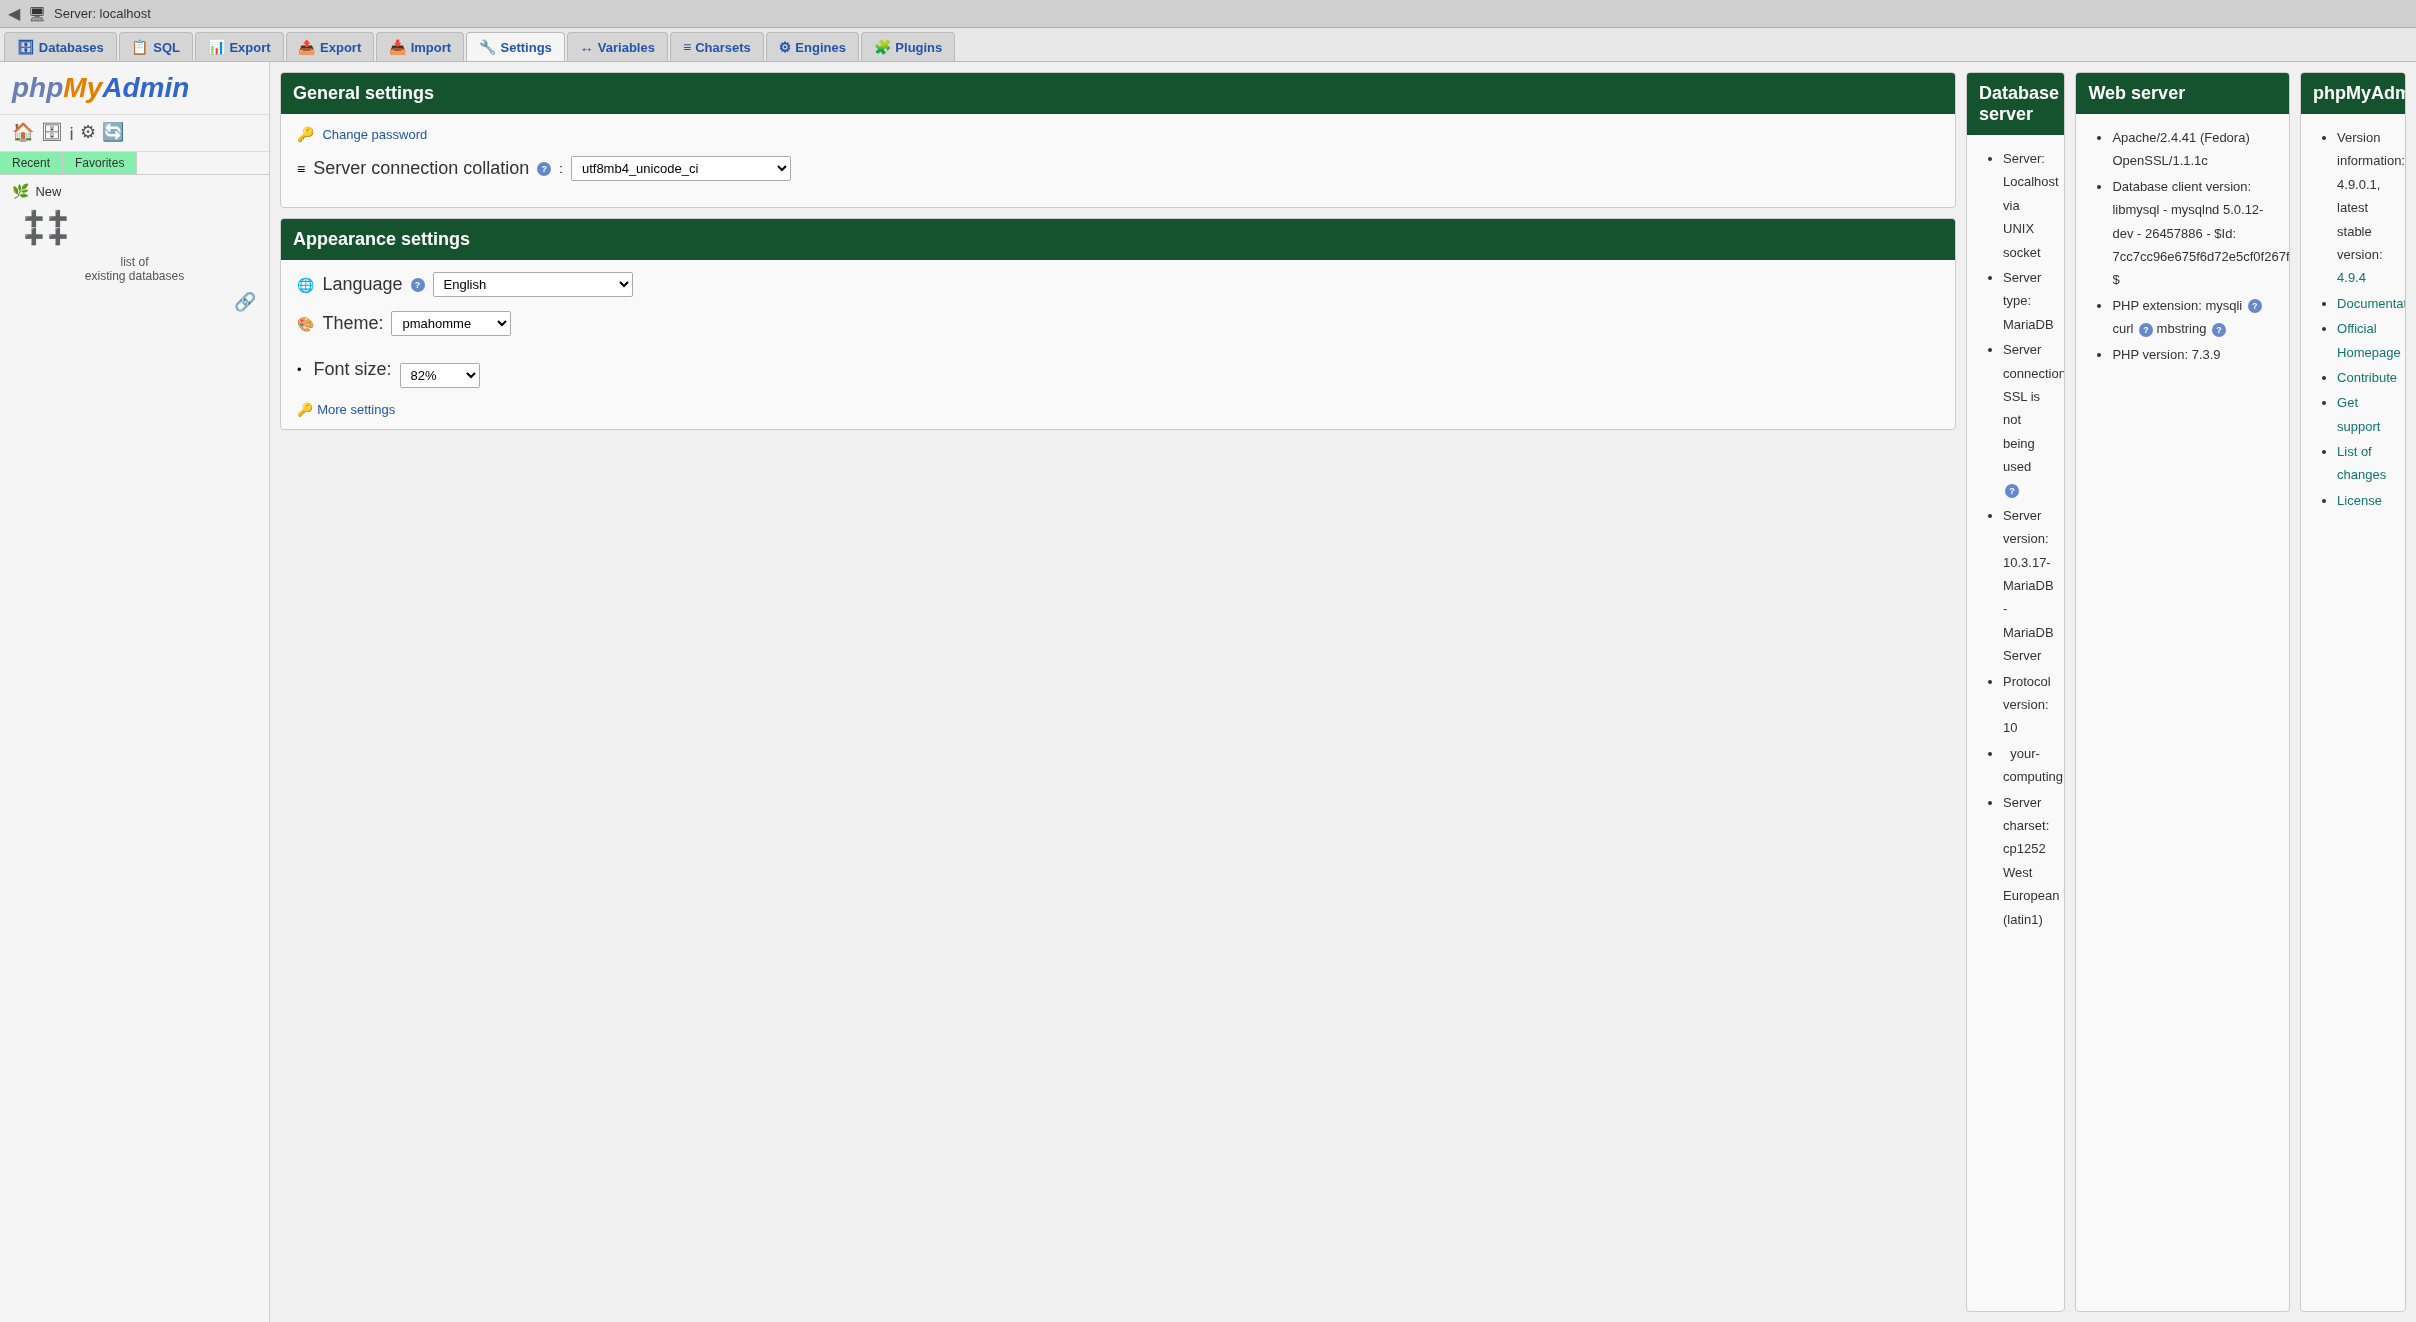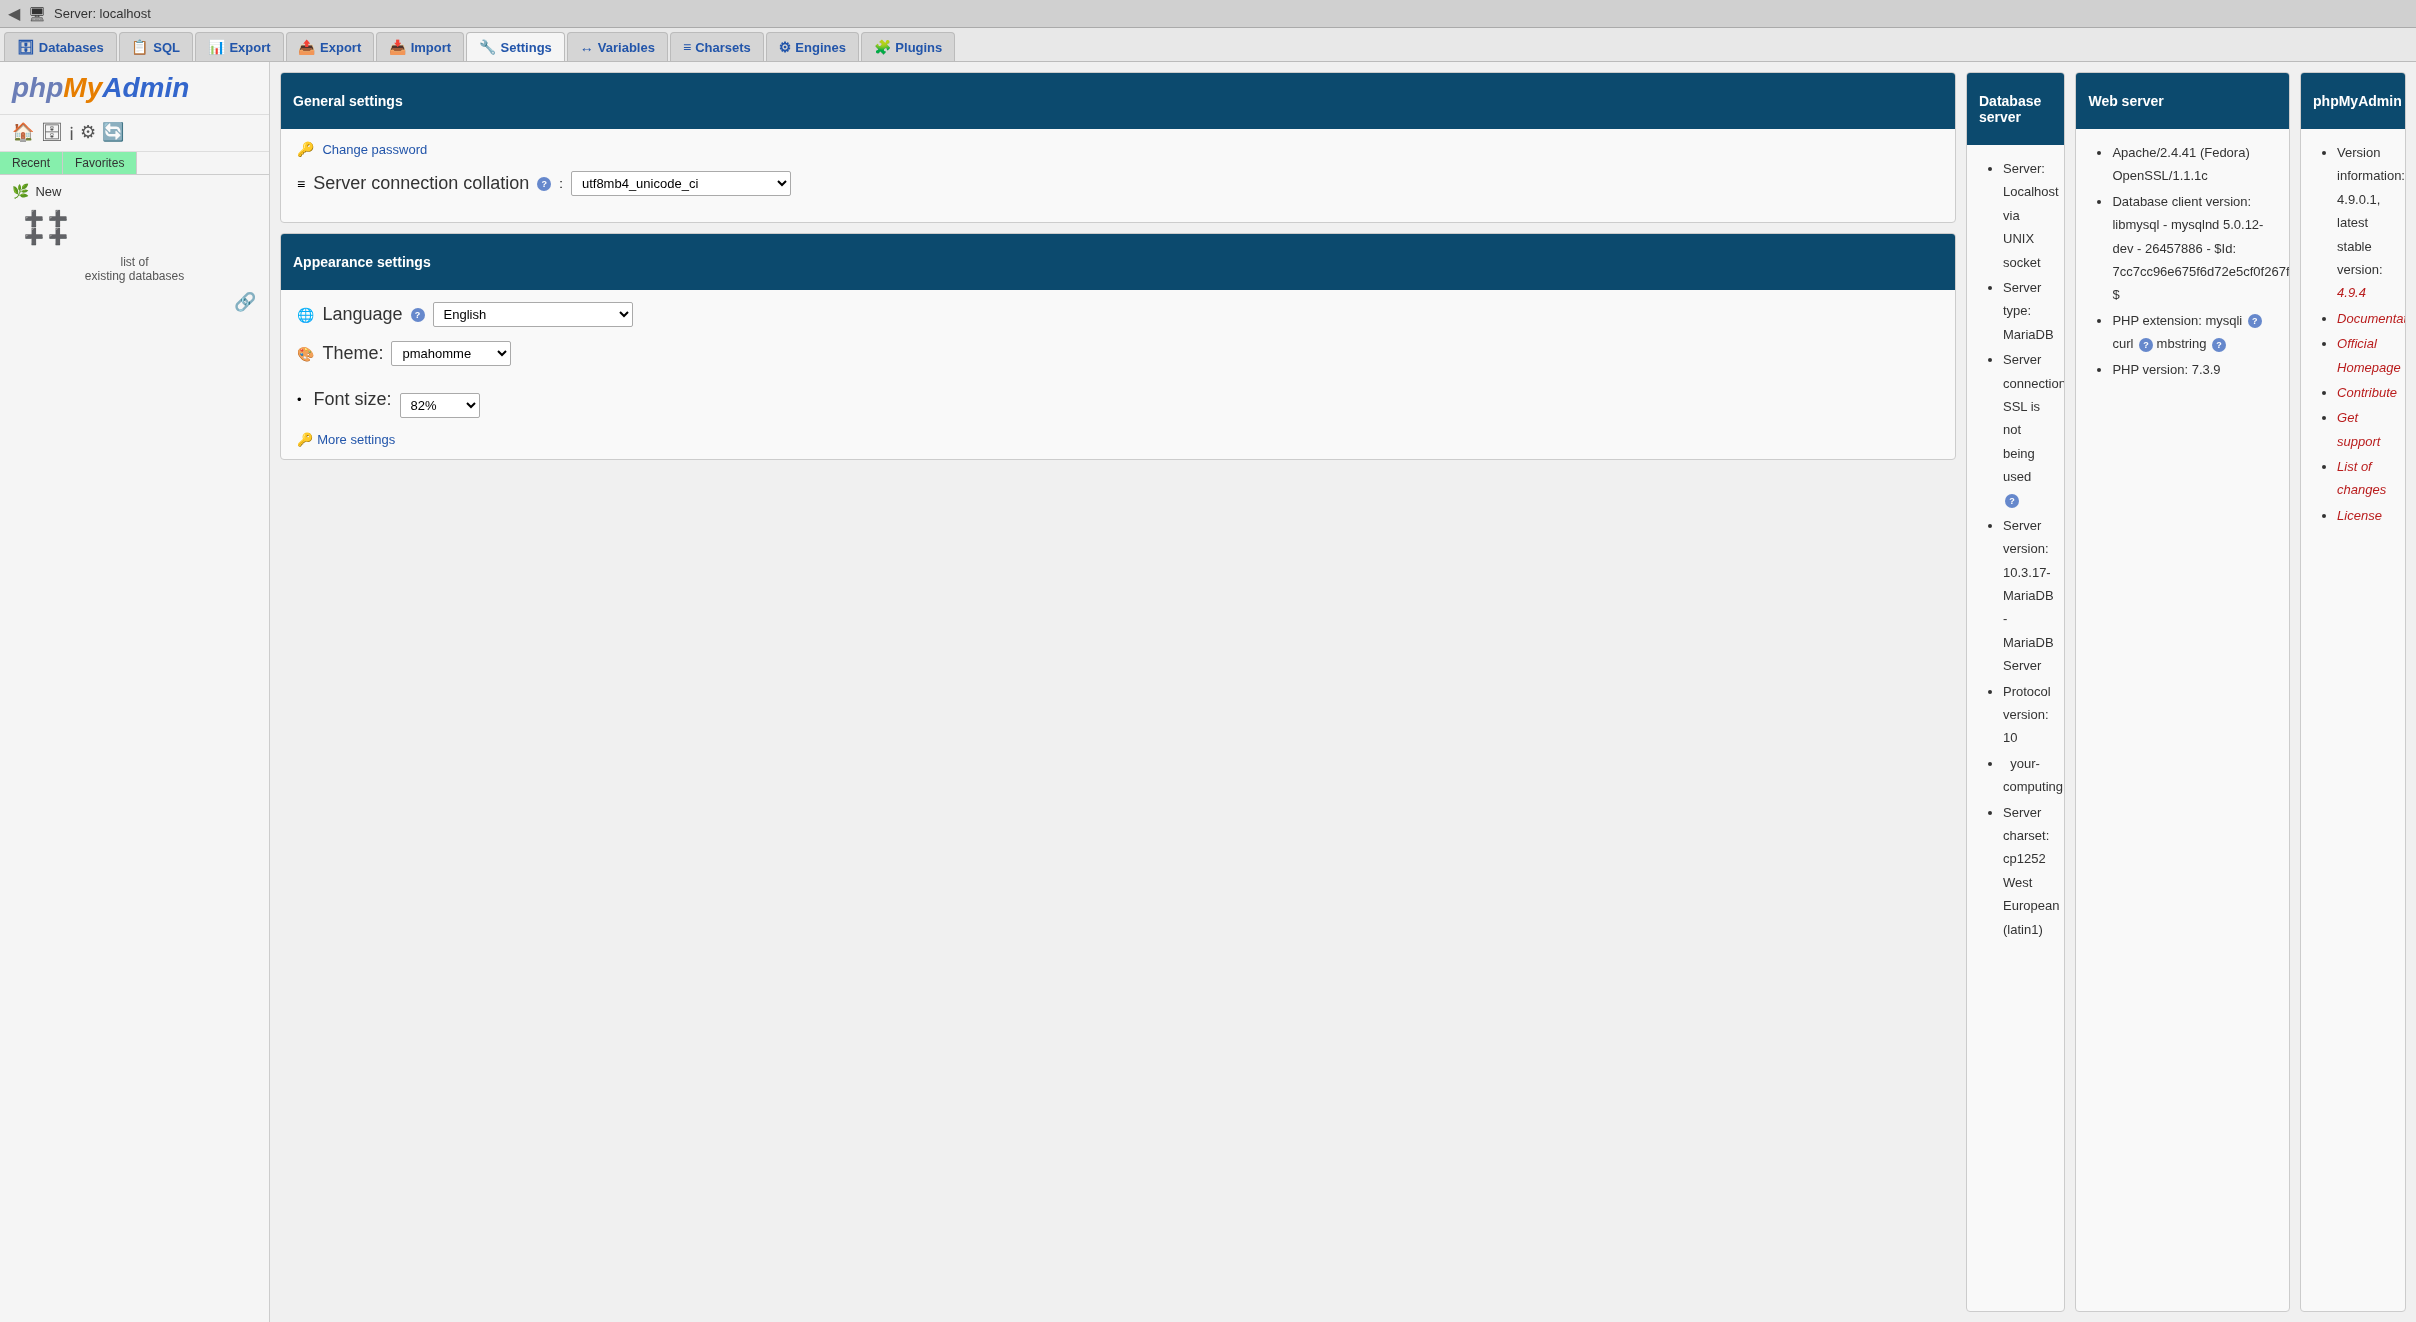--- a/index.html
+++ b/index.html
@@ -163,24 +163,24 @@
     }
 
     
     .panel {
       background: #f9f9f9;
       border: 1px solid #ccc;
       border-radius: 4px;
       overflow: hidden;
     }
     .panel-header {
-      background: #0c4a6e;
+      background: #14532d;
       color: #fff;
-      padding: 20px 12px;
-      font-size: 14px;
+      padding: 10px 12px;
+      font-size: 18px;
       font-weight: bold;
     }
     .panel-body {
       padding: 12px 16px;
     }
 
     
     .setting-row {
       display: flex;
       align-items: center;
@@ -251,24 +251,23 @@
     
     .info-list {
       list-style: disc;
       padding-left: 20px;
       font-size: 13px;
       line-height: 1.8;
       color: #333;
     }
     .info-list li { margin-bottom: 2px; }
     .info-link {
-      color: #b91c1c;
+      color: #0f766e;
       text-decoration: none;
       cursor: pointer;
-      font-style: italic;
     }
 
     .inline-help {
       display: inline-flex;
       align-items: center;
       justify-content: center;
       width: 14px;
       height: 14px;
       background: #6688cc;
       color: #fff;

